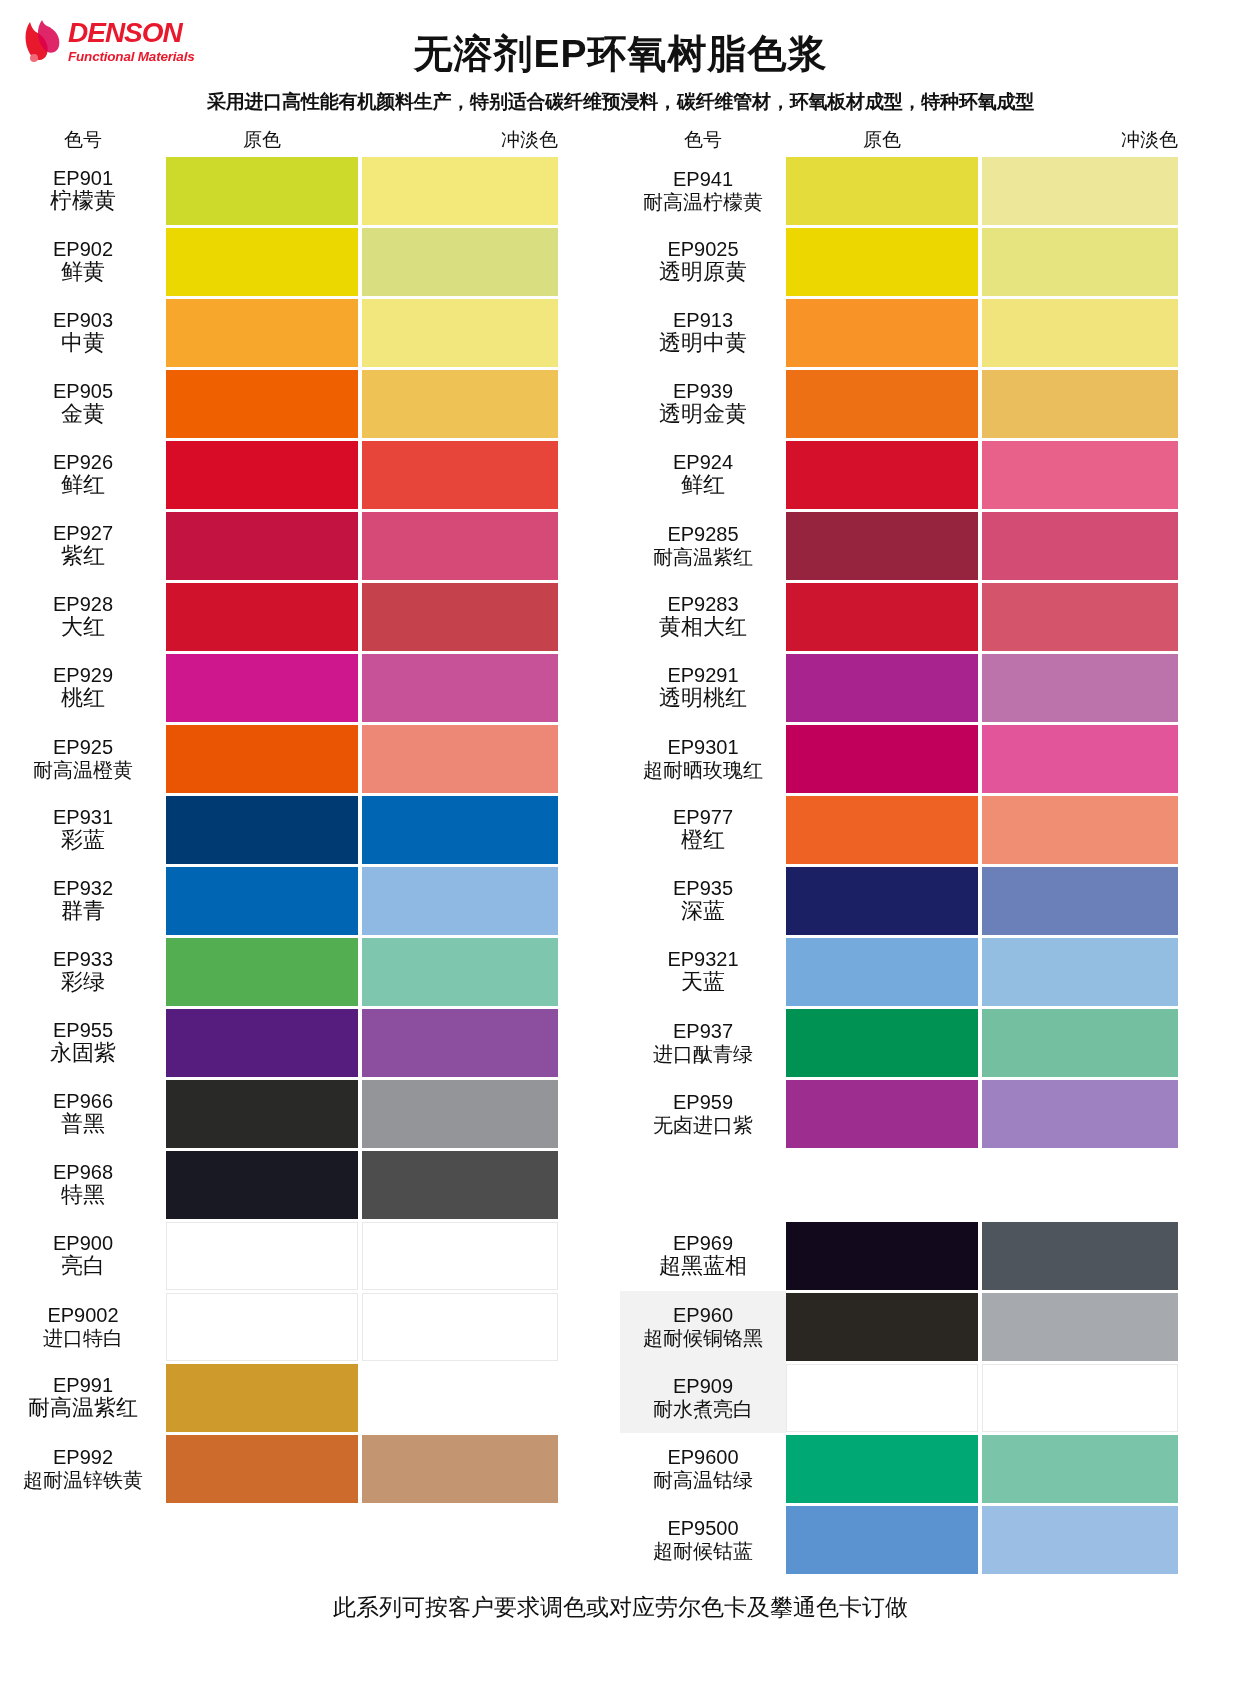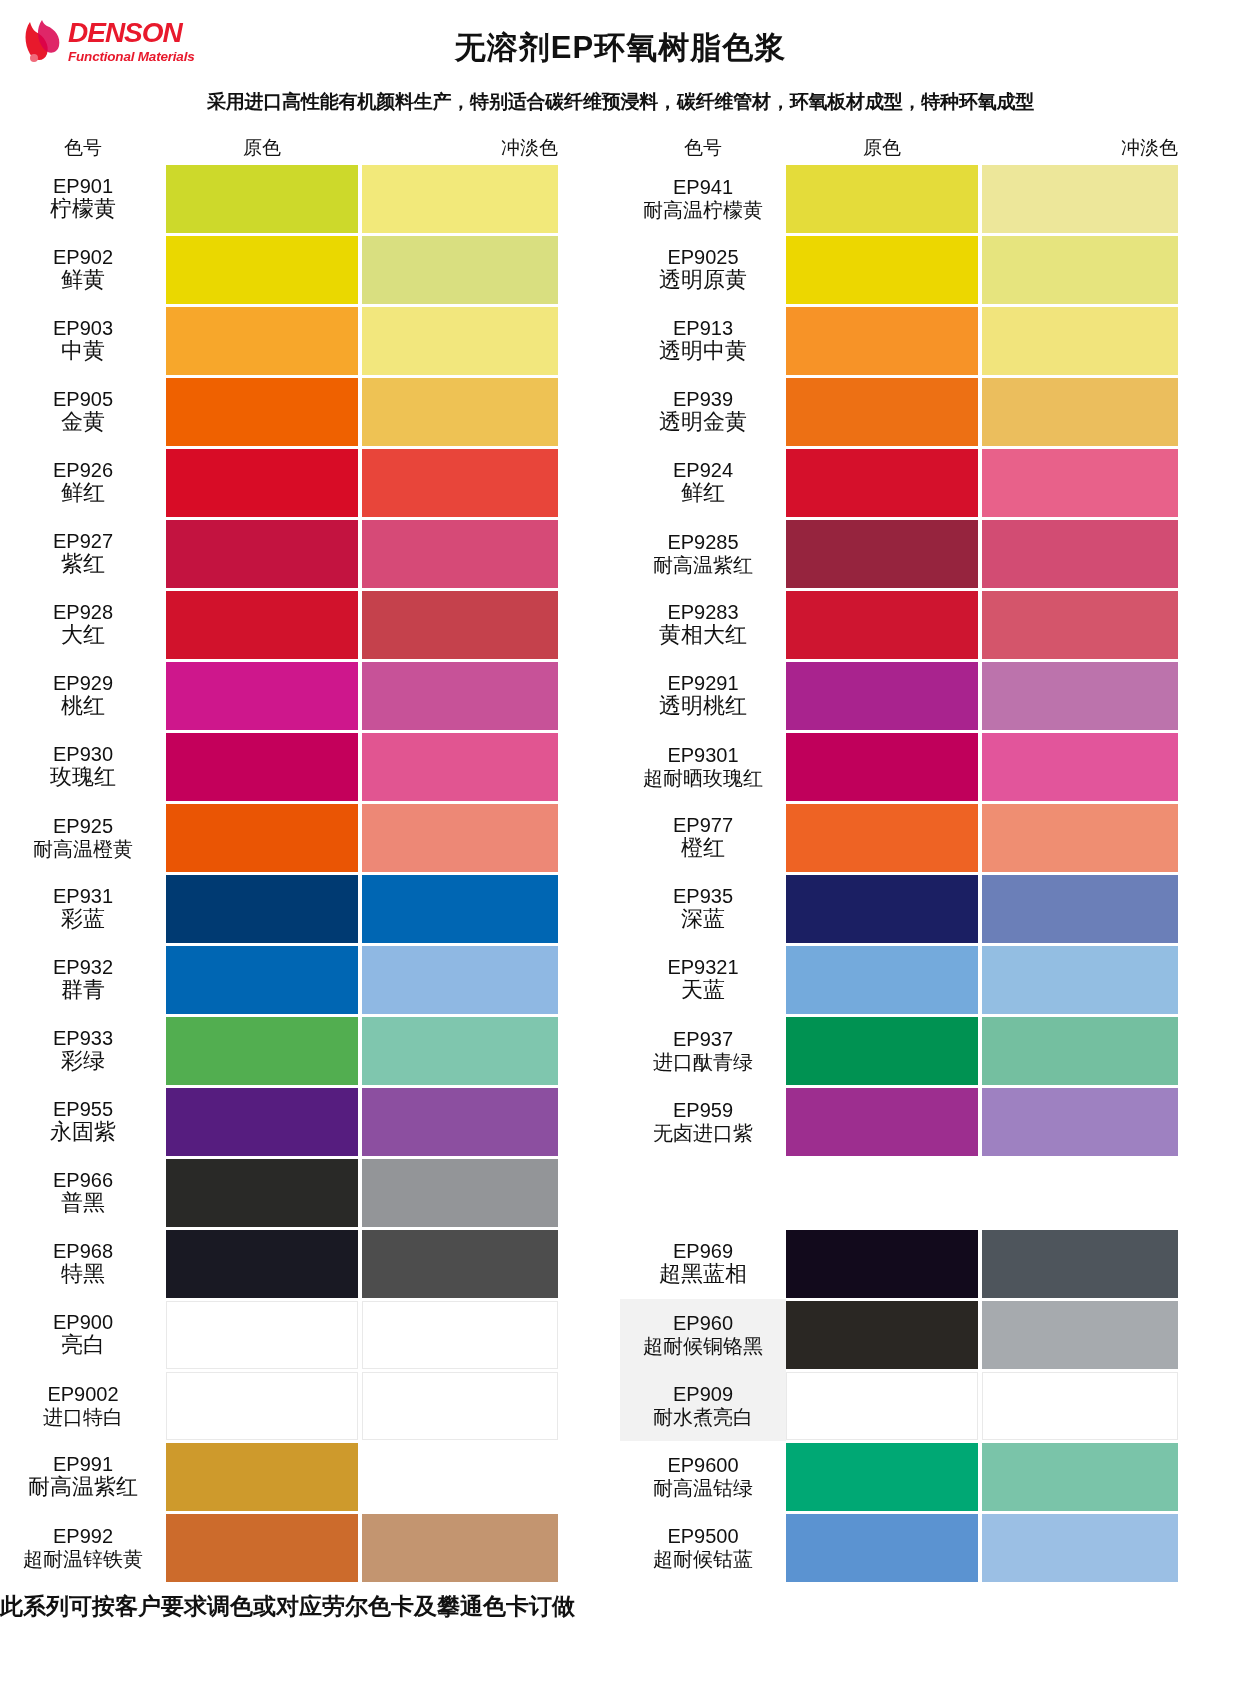--- a/index.html
+++ b/index.html
@@ -26,38 +26,38 @@
     font-size:28px;font-weight:bold;font-style:italic;
     color:#E8192C;letter-spacing:-1px;
   }
   .logo-sub{
     font-size:13.5px;font-weight:bold;font-style:italic;
     color:#E8192C;margin-top:3px;letter-spacing:-0.2px;
   }
   .main-title{
     position:absolute;left:0;right:0;top:27px;
     text-align:center;
-    font-size:31px;font-weight:bold;
+    font-size:39px;font-weight:bold;
     letter-spacing:1px;
   }
   .subtitle{
     text-align:center;
     font-size:19px;
     font-weight:bold;
     margin-top:11px;
     letter-spacing:-0.2px;
   }
 
   
   .grid{
     position:relative;
     margin-top:10px;
     display:flex;
   }
-  .col-block{width:620px;position:relative;margin-top:8px;}
+  .col-block{width:620px;position:relative;}
 
   .head-row{
     display:flex;align-items:center;height:30px;
   }
   .head-name{width:166px;text-align:center;font-size:19px;}
   .head-base{width:192px;text-align:center;font-size:19px;}
   .head-tint{width:200px;text-align:right;font-size:19px;}
 
   .row{
     display:flex;align-items:stretch;height:71px;text-align:center;
@@ -75,23 +75,24 @@
   .cell-name.shaded{background:#f2f2f2;}
 
   .swatches{flex:1;display:flex;position:relative;}
   .sw{height:68px;align-self:center;}
   .sw-base{width:192px;margin-right:4px;}
   .sw-tint{width:196px;}
   .sw.empty{background:transparent;}
   .sw.white{background:#ffffff;border:1px solid #e9e9e9;box-sizing:border-box;}
 
   .footer{
+    text-align:center;
     font-size:23px;
-    font-weight:bold;
-    margin-top:8px;
+    font-weight:normal;
+    margin-top:17px;
   }
 </style>
 </head>
 <body>
 
 <div class="page">
 
   <div class="header">
     <div class="logo">
       <div class="logo-mark">
@@ -193,30 +194,20 @@
             <div class="code">EP929</div>
             <div class="cn">桃红</div>
           </div>
           <div class="swatches">
             <div class="sw sw-base" style="background: rgb(206, 23, 140);"></div>
             <div class="sw sw-tint" style="background: rgb(199, 82, 152);"></div>
           </div>
         </div>
         <div class="row">
           <div class="cell-name">
-            <div class="code">EP930</div>
-            <div class="cn">玫瑰红</div>
-          </div>
-          <div class="swatches">
-            <div class="sw sw-base" style="background: rgb(196, 0, 91);"></div>
-            <div class="sw sw-tint" style="background: rgb(225, 85, 145);"></div>
-          </div>
-        </div>
-        <div class="row">
-          <div class="cell-name">
             <div class="code">EP925</div>
             <div class="cn long">耐高温橙黄</div>
           </div>
           <div class="swatches">
             <div class="sw sw-base" style="background: rgb(234, 85, 4);"></div>
             <div class="sw sw-tint" style="background: rgb(237, 136, 118);"></div>
           </div>
         </div>
         <div class="row">
           <div class="cell-name">

